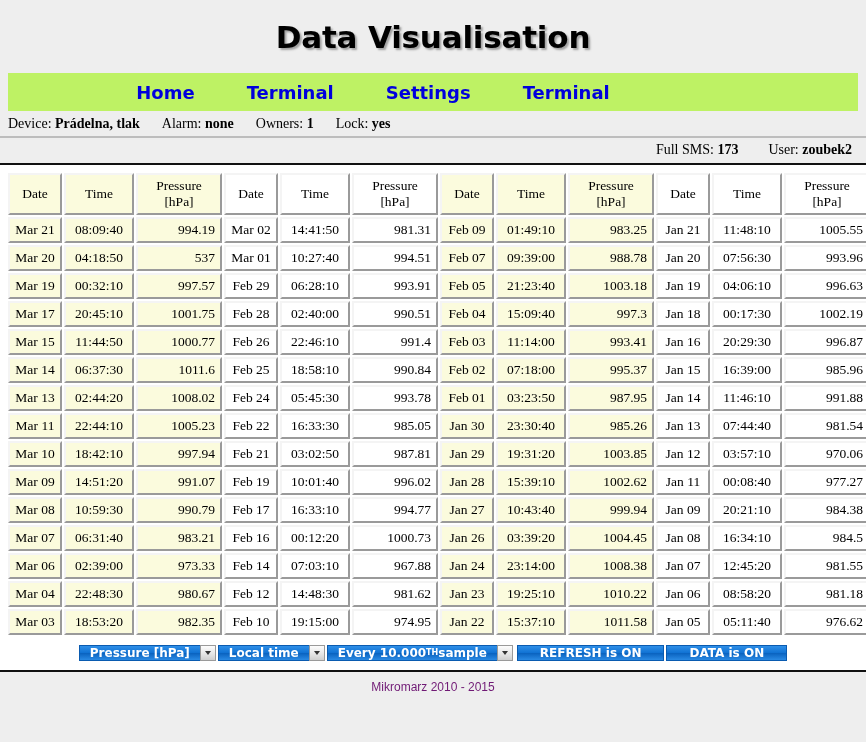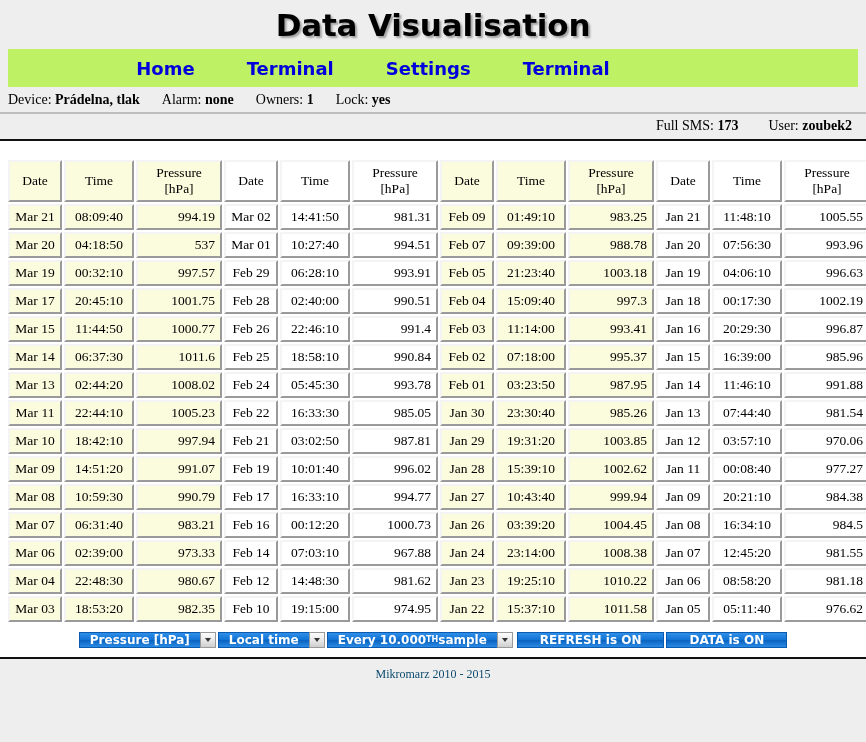--- a/index.html
+++ b/index.html
@@ -32,21 +32,21 @@
     text-align: center;
   }
   .app-title {
     font-family: "DejaVu Sans", sans-serif;
     font-size: 31px;
     font-weight: bold;
     color: #000000;
     letter-spacing: -0.2px;
     text-shadow: 2px 2px 2px rgba(120,120,120,0.65);
     line-height: 1.0;
-    margin: 0;
+    margin: 12px;
   }
 
   
   .nav-wrap {
     background: #eeeeee;
     padding: 0 8px;
   }
   .nav-bar {
     background: #bef264;
     height: 38px;
@@ -91,21 +91,21 @@
     display: flex;
     justify-content: flex-end;
     gap: 30px;
     font-size: 14px;
   }
   .status-item { white-space: nowrap; }
   .status-item b { font-weight: bold; }
 
   
   .table-area {
-    padding: 17px 6px 0 6px;
+    padding: 6px 6px 0 6px;
     background: #ffffff;
     flex: 0 0 auto;
   }
   table.data-table {
     border-collapse: separate;
     border-spacing: 2px 2px;
     width: 854px;
     table-layout: fixed;
   }
   table.data-table td,
@@ -206,23 +206,23 @@
   
   .footer {
     background: #eeeeee;
     flex: 1 1 auto;
     display: flex;
     align-items: flex-start;
     justify-content: center;
     padding-top: 8px;
   }
   .footer-text {
-    font-family: Liberation Serif, serif;
+    font-family: Liberation Sans, sans-serif;
     font-size: 12px;
-    color: #0c4a6e;
+    color: #701a75;
   }
 </style>
 </head>
 <body>
 
 <div class="page">
 
   <div class="header-band">
     <div class="app-title">Data Visualisation</div>
   </div>

